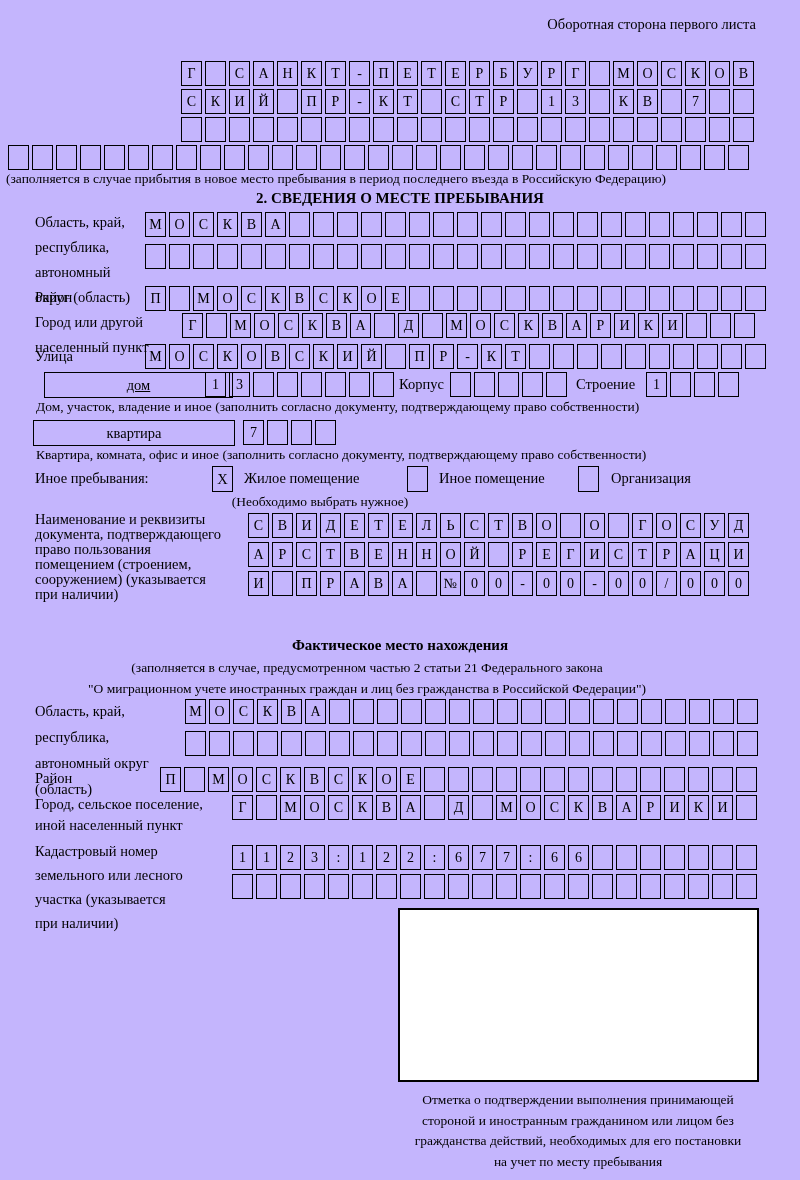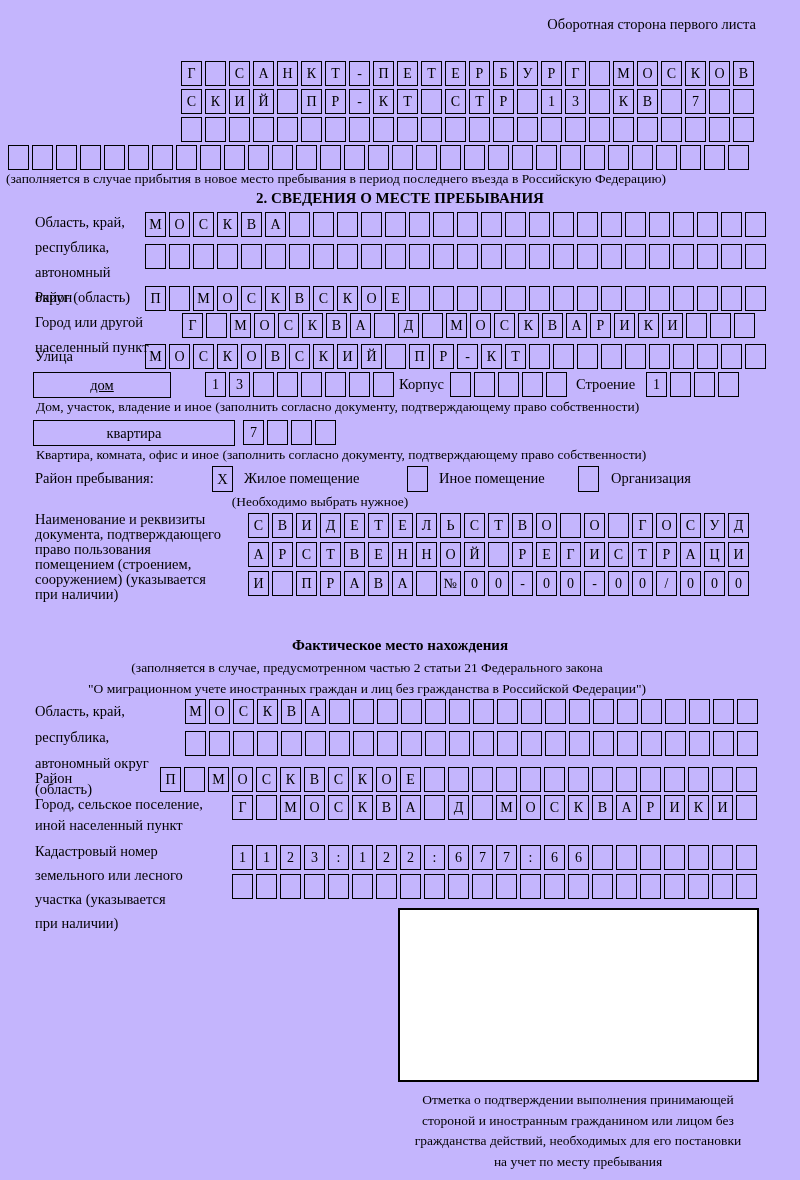--- a/index.html
+++ b/index.html
@@ -322,21 +322,21 @@
       <span class="cell"></span>
       <span class="cell"></span>
       <span class="cell"></span>
       <span class="cell"></span>
       <span class="cell"></span>
       <span class="cell"></span>
       <span class="cell"></span>
       <span class="cell"></span>
     </div>
 
-  <div class="abs widebox" style="left:33px; top:372px; width:138px;text-decoration:underline;">дом</div>
+  <div class="abs widebox" style="left:44px; top:372px; width:189px;text-decoration:underline;">дом</div>
   <div class="cellrow" style="left:205px; top:372px;">
       <span class="cell">1</span>
       <span class="cell">3</span>
       <span class="cell"></span>
       <span class="cell"></span>
       <span class="cell"></span>
       <span class="cell"></span>
       <span class="cell"></span>
       <span class="cell"></span>
     </div>
@@ -359,21 +359,21 @@
 
   <div class="abs widebox" style="left:33px; top:420px; width:202px;">квартира</div>
   <div class="cellrow" style="left:243px; top:420px;">
       <span class="cell">7</span>
       <span class="cell"></span>
       <span class="cell"></span>
       <span class="cell"></span>
     </div>
   <div class="abs caption-left" style="left:36px; top:447px;">Квартира, комната, офис и иное (заполнить согласно документу, подтверждающему право собственности)</div>
 
-  <div class="abs inline-lbl" style="left:35px; top:470px;">Район пребывания:</div>
+  <div class="abs inline-lbl" style="left:35px; top:470px;">Иное пребывания:</div>
   <span class="checkbox" style="left:212px; top:466px;">X</span>
   <div class="abs inline-lbl" style="left:244px; top:470px;">Жилое помещение</div>
   <span class="checkbox" style="left:407px; top:466px;"></span>
   <div class="abs inline-lbl" style="left:439px; top:470px;">Иное помещение</div>
   <span class="checkbox" style="left:578px; top:466px;"></span>
   <div class="abs inline-lbl" style="left:611px; top:470px;">Организация</div>
   <div class="abs caption" style="left:180px; top:492px; width:280px;">(Необходимо выбрать нужное)</div>
 
   <div class="abs lbl doc" style="left:35px; top:512px;">Наименование и реквизиты
 документа, подтверждающего

